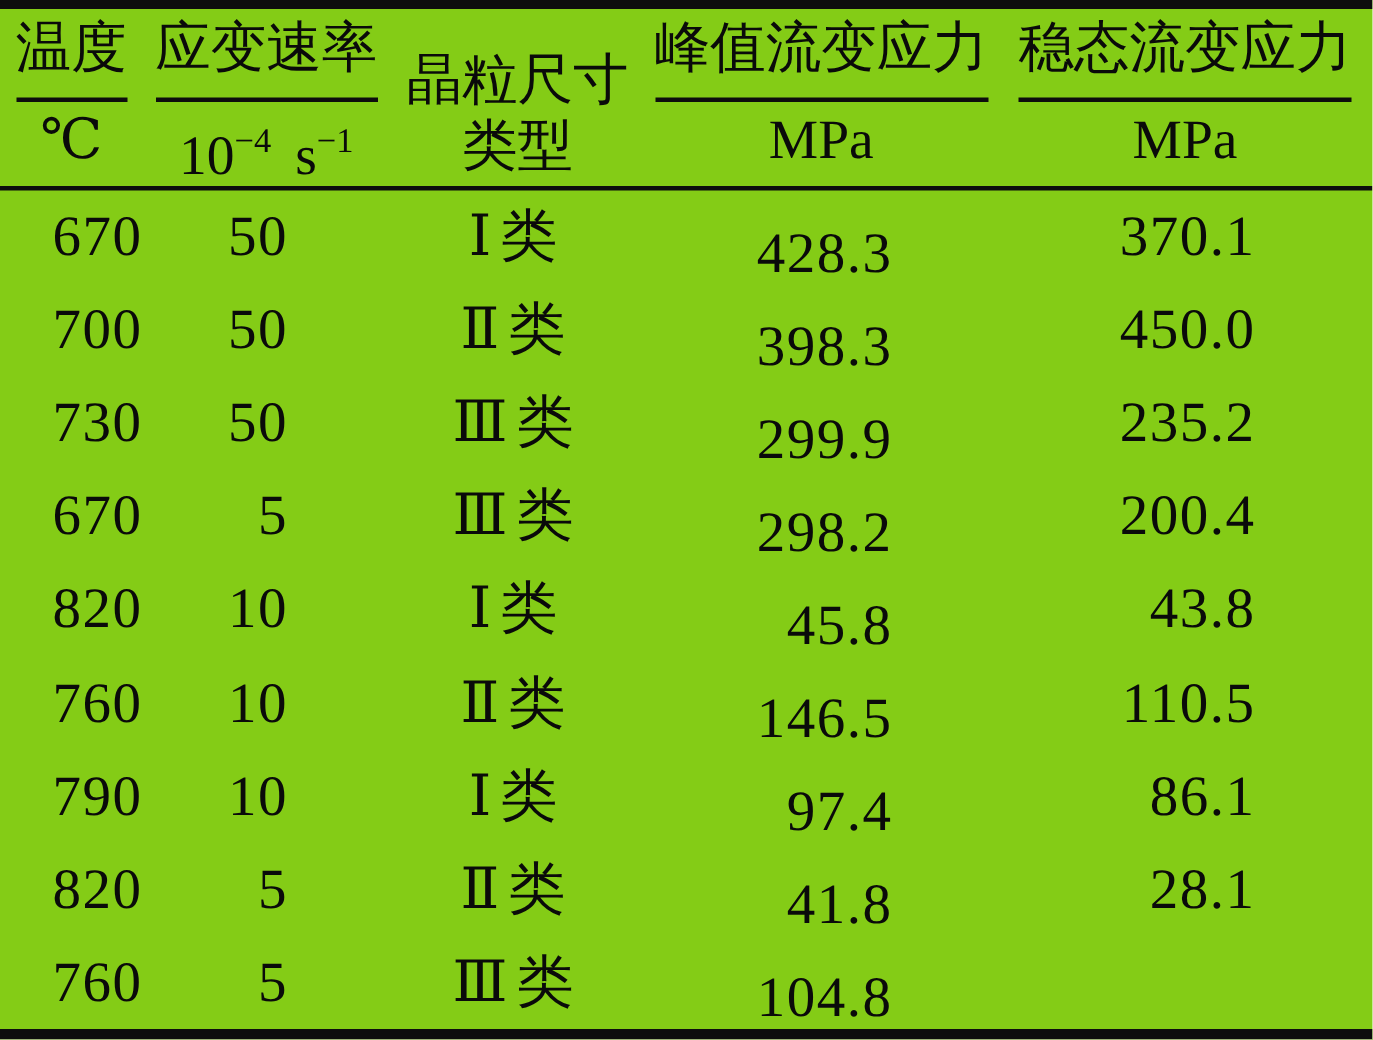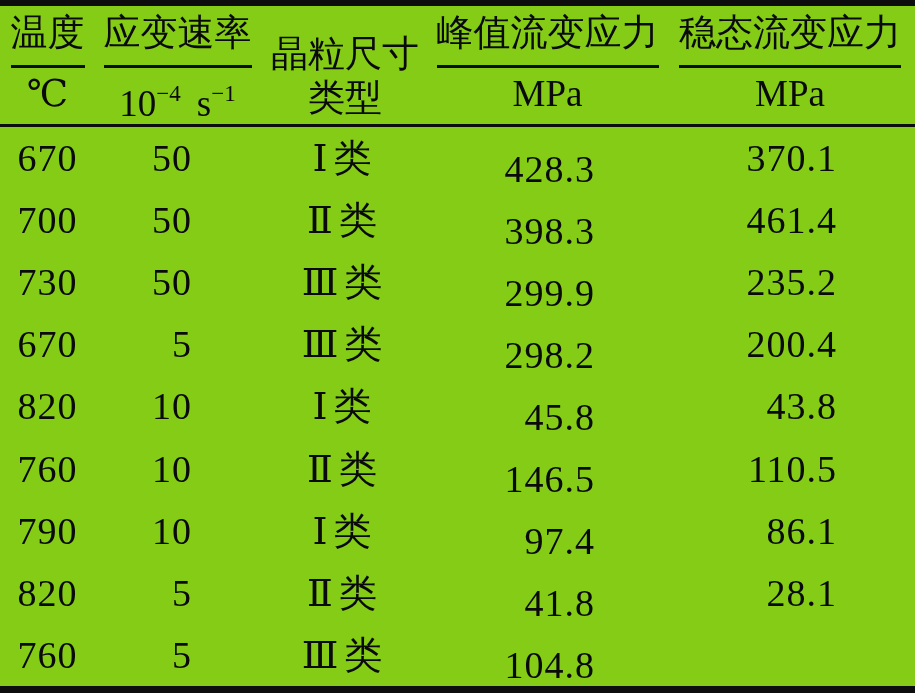--- a/index.html
+++ b/index.html
@@ -64,21 +64,21 @@
   .trow {
     height: 62.1px;
     align-items: center;
   }
   .td {
     font-size: 38px;
     line-height: 40px;
     box-sizing: border-box;
     white-space: nowrap;
   }
-  .td.num { letter-spacing: 1px; }
+  .td.num { letter-spacing: 1px; text-align: right; }
   .c1 { text-align: center; }
   .c2 { text-align: right; padding-right: 68px; }
   .c3 { text-align: center; letter-spacing: 6px; }
   .c4 { text-align: right; padding-right: 70px; margin-top: 21px; }
   .c5 { text-align: right; padding-right: 78px; }
 </style>
 </head>
 <body>
 
 <div id="table-wrap">
@@ -111,21 +111,21 @@
     <div class="td num c2">50</div>
     <div class="td c3">Ⅰ类</div>
     <div class="td num c4">428.3</div>
     <div class="td num c5">370.1</div>
   </div>
   <div class="grid-row trow">
     <div class="td num c1">700</div>
     <div class="td num c2">50</div>
     <div class="td c3">Ⅱ类</div>
     <div class="td num c4">398.3</div>
-    <div class="td num c5">461.4</div>
+    <div class="td num c5">450.0</div>
   </div>
   <div class="grid-row trow">
     <div class="td num c1">730</div>
     <div class="td num c2">50</div>
     <div class="td c3">Ⅲ类</div>
     <div class="td num c4">299.9</div>
     <div class="td num c5">235.2</div>
   </div>
   <div class="grid-row trow">
     <div class="td num c1">670</div>

